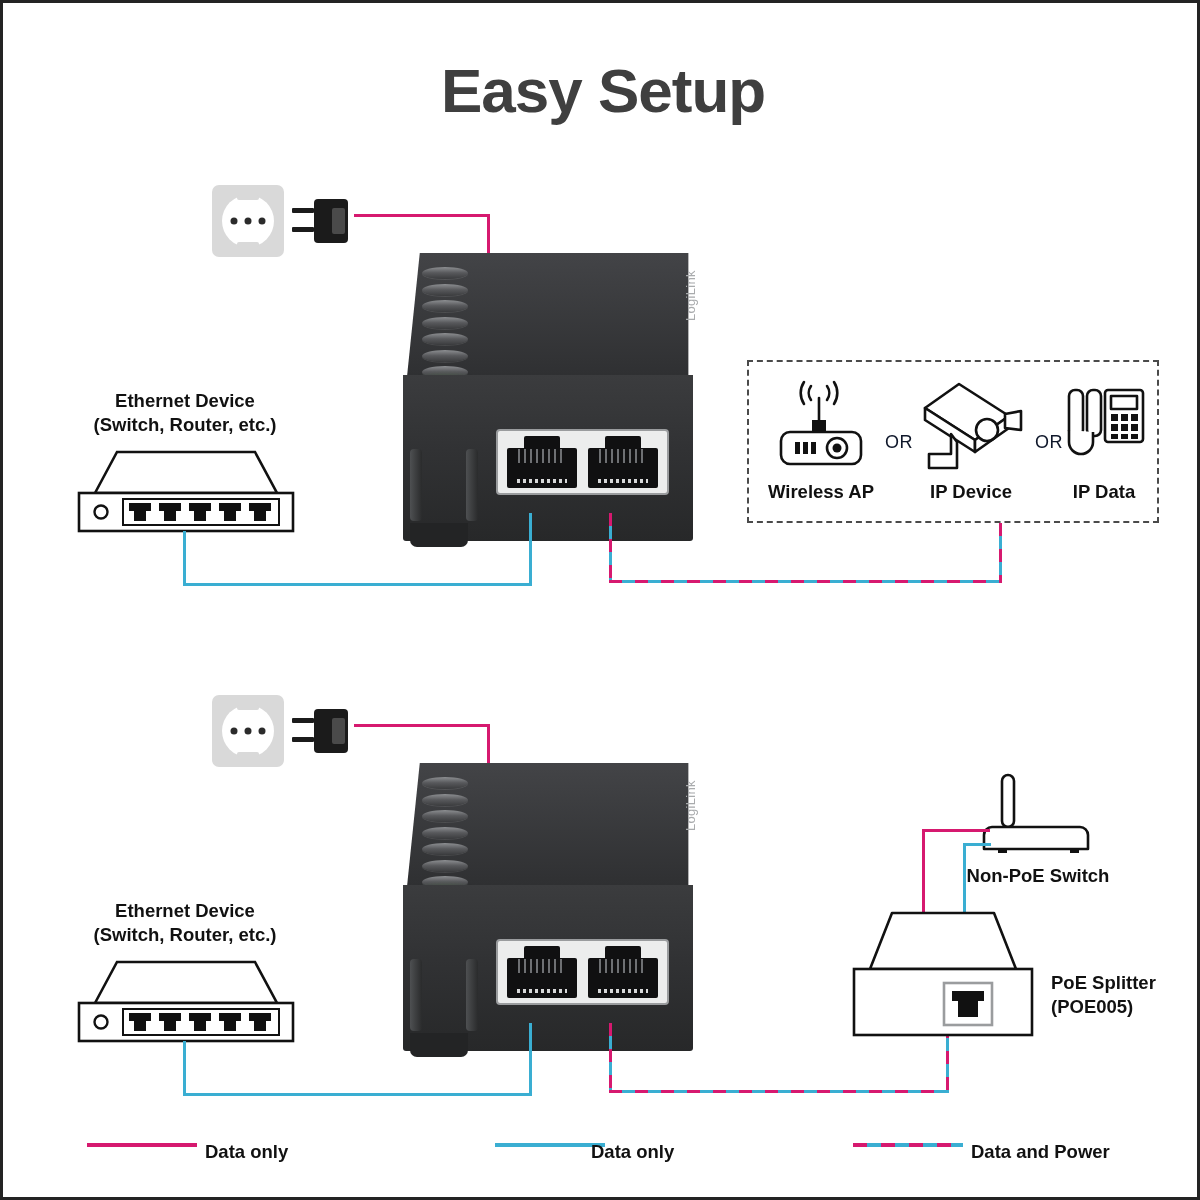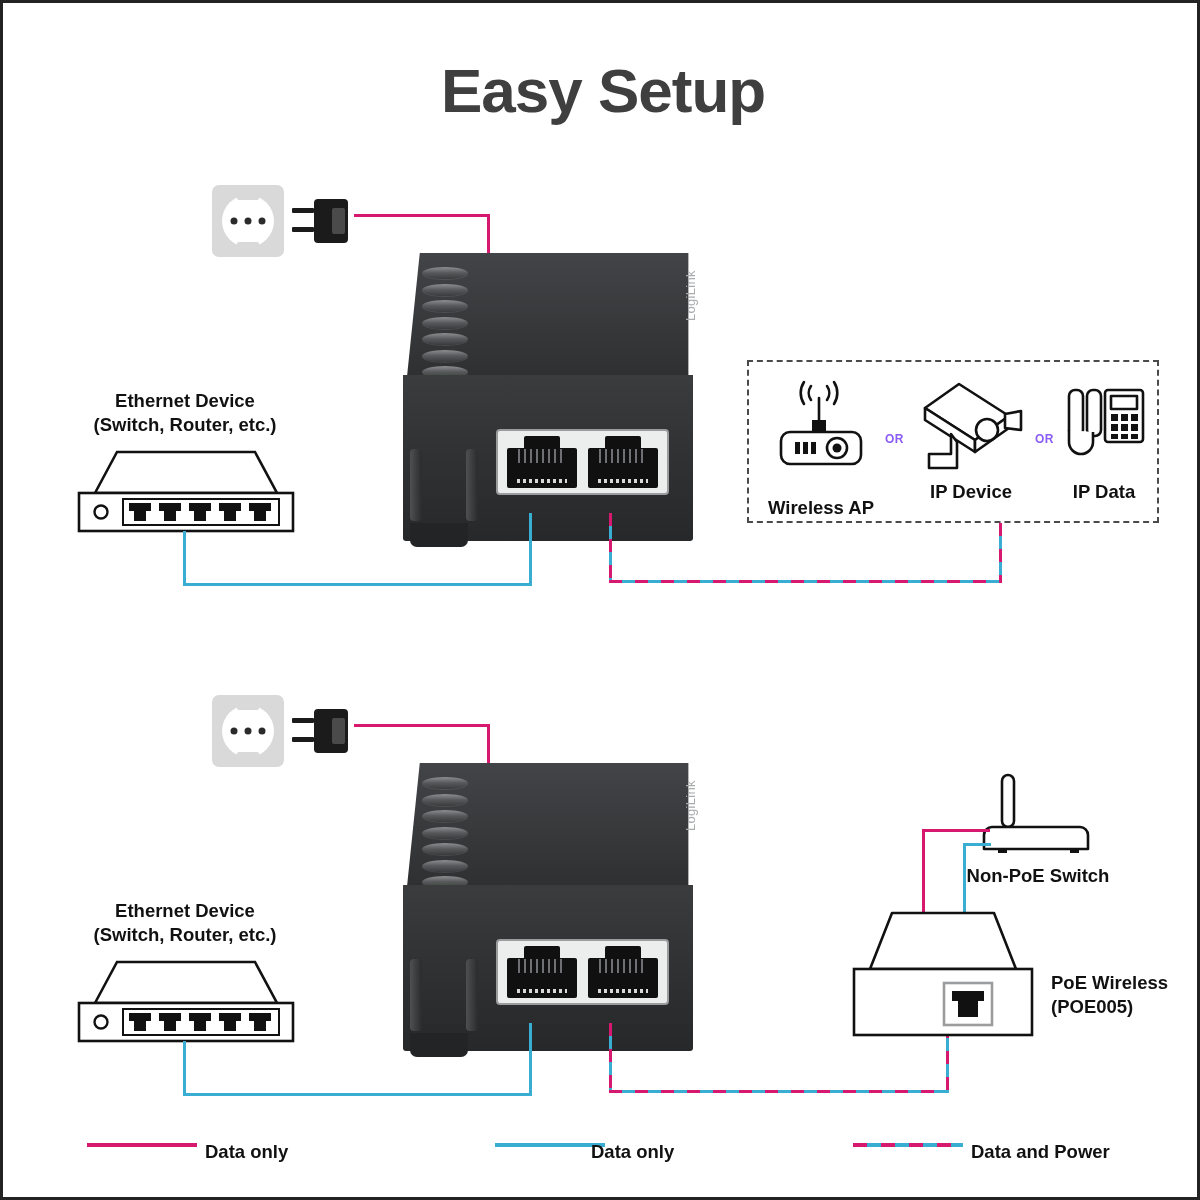--- a/index.html
+++ b/index.html
@@ -72,21 +72,21 @@
   .rj45 .pads{position:absolute;left:10px;bottom:5px;width:50px;height:4px;
               background-image:repeating-linear-gradient(to right,
                 #d8d9da 0 3px, transparent 3px 6px);}
   .inj-foot{position:absolute;left:22px;top:272px;width:58px;height:24px;
             background:#232425;border-radius:0 0 7px 7px;}
   .inj-rib{position:absolute;width:12px;height:72px;border-radius:4px;
            background:linear-gradient(to right,#4e5052,#2a2b2c);}
 
   
   .dashbox{border:2px dashed #4a4a4a;box-sizing:border-box;}
-  .or{font-size:12px;font-weight:bold;color:#8b5cf6;letter-spacing:.5px;}
+  .or{font-size:18px;font-weight:normal;color:#0f172a;letter-spacing:.5px;}
 
   svg{display:block;overflow:visible;}
   .lg-dash{height:4px;background:#3aaed2;
            background-image:repeating-linear-gradient(to right,
              #d6196f 0 14px, transparent 14px 28px);}
   .lg-txt{font-size:18.5px;font-weight:bold;color:#111;white-space:nowrap;}
 </style>
 </head>
 <body>
 
@@ -198,21 +198,21 @@
       <rect x="41" y="40" width="14" height="14" fill="#111"></rect>
       <rect x="10" y="52" width="80" height="32" rx="9" fill="#fff" stroke="#111" stroke-width="2.6"></rect>
       <g fill="#111">
         <rect x="24" y="62" width="5" height="12"></rect>
         <rect x="32" y="62" width="5" height="12"></rect>
         <rect x="40" y="62" width="5" height="12"></rect>
       </g>
       <circle cx="66" cy="68" r="10" fill="#fff" stroke="#111" stroke-width="2.6"></circle>
       <circle cx="66" cy="68" r="4.5" fill="#111"></circle>
     </svg>
-    <div class="abs label" style="left:2px;top:134px;width:140px;">Wireless AP</div>
+    <div class="abs label" style="left:2px;top:118px;width:140px;">Wireless AP</div>
 
     <div class="abs or" style="left:136px;top:70px;">OR</div>
 
     <svg class="abs" style="left:168px;top:16px;" width="108" height="94" viewBox="0 0 108 94">
       <g fill="#fff" stroke="#111" stroke-width="2.6" stroke-linejoin="round">
         <path d="M8 30 L42 6 L92 38 L58 62 Z"></path>
         <path d="M8 30 L8 42 L58 74 L58 62 Z"></path>
         <path d="M92 38 L92 50 L58 74 L58 62 Z"></path>
         <path d="M88 36 L104 33 L104 52 L88 50 Z"></path>
         <circle cx="70" cy="52" r="11"></circle>
@@ -347,21 +347,21 @@
   <div class="abs cab dat" style="left:960px;top:840px;width:3px;height:72px;"></div>
   <div class="abs cab dat" style="left:960px;top:840px;width:28px;height:3px;"></div>
 
   <svg class="abs" style="left:845px;top:906px;" width="190" height="132" viewBox="0 0 190 132">
     <path d="M22 60 L44 4 L146 4 L168 60 Z" fill="#fff" stroke="#111" stroke-width="2.6" stroke-linejoin="round"></path>
     <rect x="6" y="60" width="178" height="66" fill="#fff" stroke="#111" stroke-width="2.6"></rect>
     <rect x="96" y="74" width="48" height="42" fill="#fff" stroke="#9a9c9e" stroke-width="2.6"></rect>
     <path d="M104 82 h32 v10 h-6 v16 h-20 v-16 h-6 z" fill="#111"></path>
   </svg>
   <div class="abs label-l" style="left:1048px;top:968px;width:150px;">
-    <div>PoE Wireless</div>
+    <div>PoE Splitter</div>
     <div>(POE005)</div>
   </div>
 
   <div class="abs" style="left:84px;top:1140px;width:110px;height:4px;background:#d6196f;"></div>
   <div class="abs lg-txt" style="left:202px;top:1138px;">Data only</div>
 
   <div class="abs" style="left:492px;top:1140px;width:110px;height:4px;background:#3aaed2;"></div>
   <div class="abs lg-txt" style="left:588px;top:1138px;">Data only</div>
 
   <div class="abs lg-dash" style="left:850px;top:1140px;width:110px;"></div>

